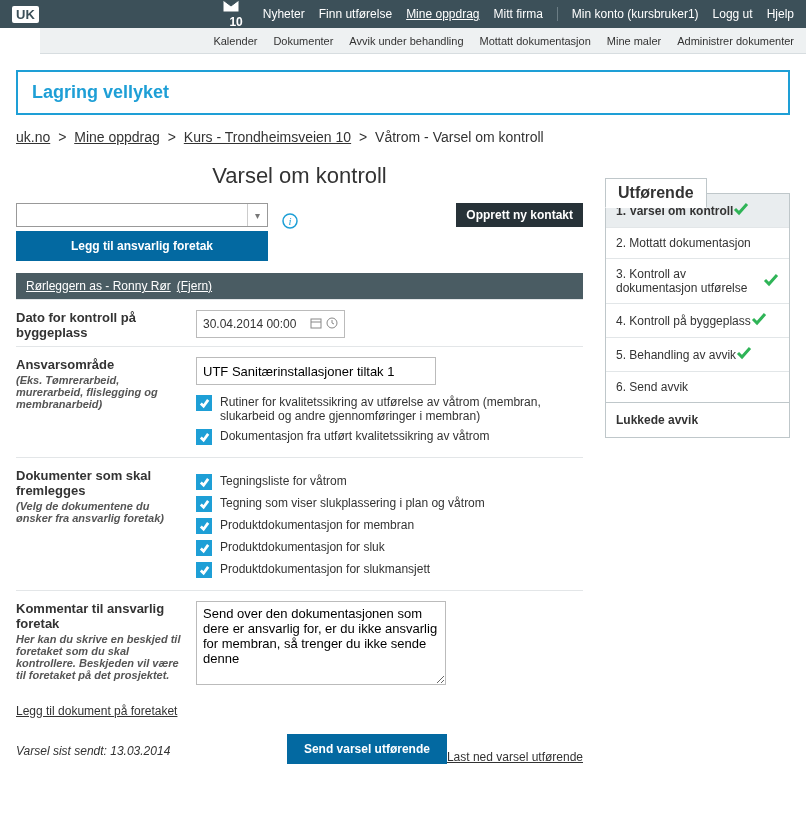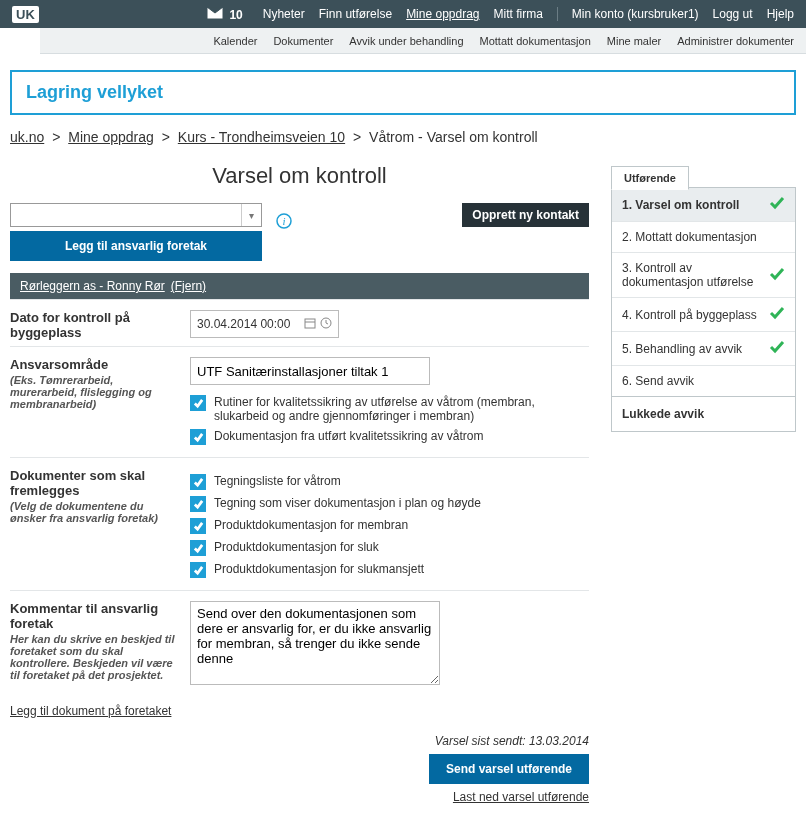--- a/index.html
+++ b/index.html
@@ -5,30 +5,30 @@
   * { box-sizing: border-box; margin: 0; padding: 0; }
   body { font-family: Arial, Helvetica, sans-serif; font-size: 13px; color: #333; background: #fff; width: 806px; }
   a { color: #333; cursor: pointer; }
 
   
   .topbar { background: #3c5059; height: 28px; display: flex; align-items: center; padding: 0 12px; color: #fff; font-size: 12px; }
   .logo { background: #fff; color: #3c5059; font-weight: bold; padding: 1px 4px; border-radius: 2px; margin-right: 14px; font-size: 13px; }
   .topbar .spacer { flex: 1; }
   .topbar .nav-item { margin-left: 14px; color: #fff; text-decoration: none; }
   .topbar .nav-item.active { text-decoration: underline; }
-  .mail { display: inline-flex; align-items: flex-end; margin-right: 6px; }
+  .mail { display: inline-flex; align-items: flex-start; margin-right: 6px; flex-direction: column; }
   .mail svg { width: 16px; height: 12px; fill: #fff; }
   .mail .count { margin-left: 6px; font-weight: bold; }
   .vsep { width: 1px; height: 14px; background: #6b7d85; margin-left: 14px; }
 
   
   .subbar { background: #eef1f2; height: 26px; display: flex; align-items: center; justify-content: flex-end; padding: 0 12px; font-size: 11px; border-bottom: 1px solid #d7dde0; margin-left: 40px; }
   .subbar .sub-item { margin-left: 16px; color: #333; text-decoration: none; }
 
-  .page { padding: 16px 10px; }
+  .page { padding: 16px 16px; }
 
   
   .alert { border: 2px solid #1e9fd6; color: #1e9fd6; font-size: 18px; font-weight: bold; padding: 10px 14px; margin-bottom: 14px; }
 
   
   .crumbs { font-size: 14px; margin-bottom: 18px; }
   .crumbs a { text-decoration: underline; }
   .crumbs .sep { margin: 0 4px; }
 
   
@@ -76,29 +76,29 @@
   textarea.comment { width: 250px; height: 84px; border: 1px solid #bbb; font-size: 13px; padding: 4px 6px; font-family: inherit; resize: both; }
 
   .doclink { font-size: 12px; text-decoration: underline; display: inline-block; margin-top: 10px; }
 
   .footer { margin-top: 16px; }
   .sent { font-style: italic; font-size: 12px; text-align: right; margin-bottom: 6px; }
   .btn-send { margin-left: auto; width: 160px; height: 30px; }
   .dl { font-size: 12px; text-decoration: underline; text-align: right; display: block; margin-top: 6px; }
 
   
-  .tabhead { display: inline-block; border: 1px solid #bfc7ca; border-bottom: 1px solid #fff; background: #fff; padding: 5px 12px; font-size: 11px; font-weight: bold; position: relative; top: 3px; z-index: 2; }
+  .tabhead { display: inline-block; border: 1px solid #bfc7ca; border-bottom: 1px solid #fff; background: #fff; padding: 5px 12px; font-size: 16px; font-weight: bold; position: relative; top: 15px; z-index: 2; }
   .sidebox { border: 1px solid #bfc7ca; }
-  .step { padding: 8px 10px; font-size: 12px; border-bottom: 1px solid #e2e6e8; display: flex; align-items: center; justify-content: space-between; cursor: pointer; }
+  .step { padding: 8px 10px; font-size: 12px; border-bottom: 1px solid #e2e6e8; display: flex; align-items: center; justify-content: flex-start; cursor: pointer; }
   .step.active { background: #e9edef; font-weight: bold; }
   .step:last-child { border-bottom: none; }
   .tick svg { width: 16px; height: 14px; stroke: #2fb457; stroke-width: 3; fill: none; }
   .sidefoot { padding: 10px; font-size: 12px; font-weight: bold; border-top: 1px solid #bfc7ca; }
 
-  .footer-right { display:flex; flex-direction:column; align-items:flex-end; }
+  .footer-right { display:flex; flex-direction:row; align-items:flex-end; }
 </style>
 </head>
 <body>
 
 <div class="topbar">
   <span class="logo">UK</span>
   <span class="spacer"></span>
   <span class="mail">
     <span><svg viewBox="0 0 16 12">
           <path d="M0 0h16v12H0z M0 0l8 6 8-6" fill="#fff" stroke="#3c5059" stroke-width="1"></path>
@@ -229,21 +229,21 @@
                 </svg>
               </span>
               <span>Tegningsliste for våtrom</span>
             </div>
             <div class="chkline">
               <span class="chk">
                 <svg viewBox="0 0 12 12">
                   <path d="M2 6l3 3 5-7"></path>
                 </svg>
               </span>
-              <span>Tegning som viser dokumentasjon i plan og høyde</span>
+              <span>Tegning som viser slukplassering i plan og våtrom</span>
             </div>
             <div class="chkline">
               <span class="chk">
                 <svg viewBox="0 0 12 12">
                   <path d="M2 6l3 3 5-7"></path>
                 </svg>
               </span>
               <span>Produktdokumentasjon for membran</span>
             </div>
             <div class="chkline">

